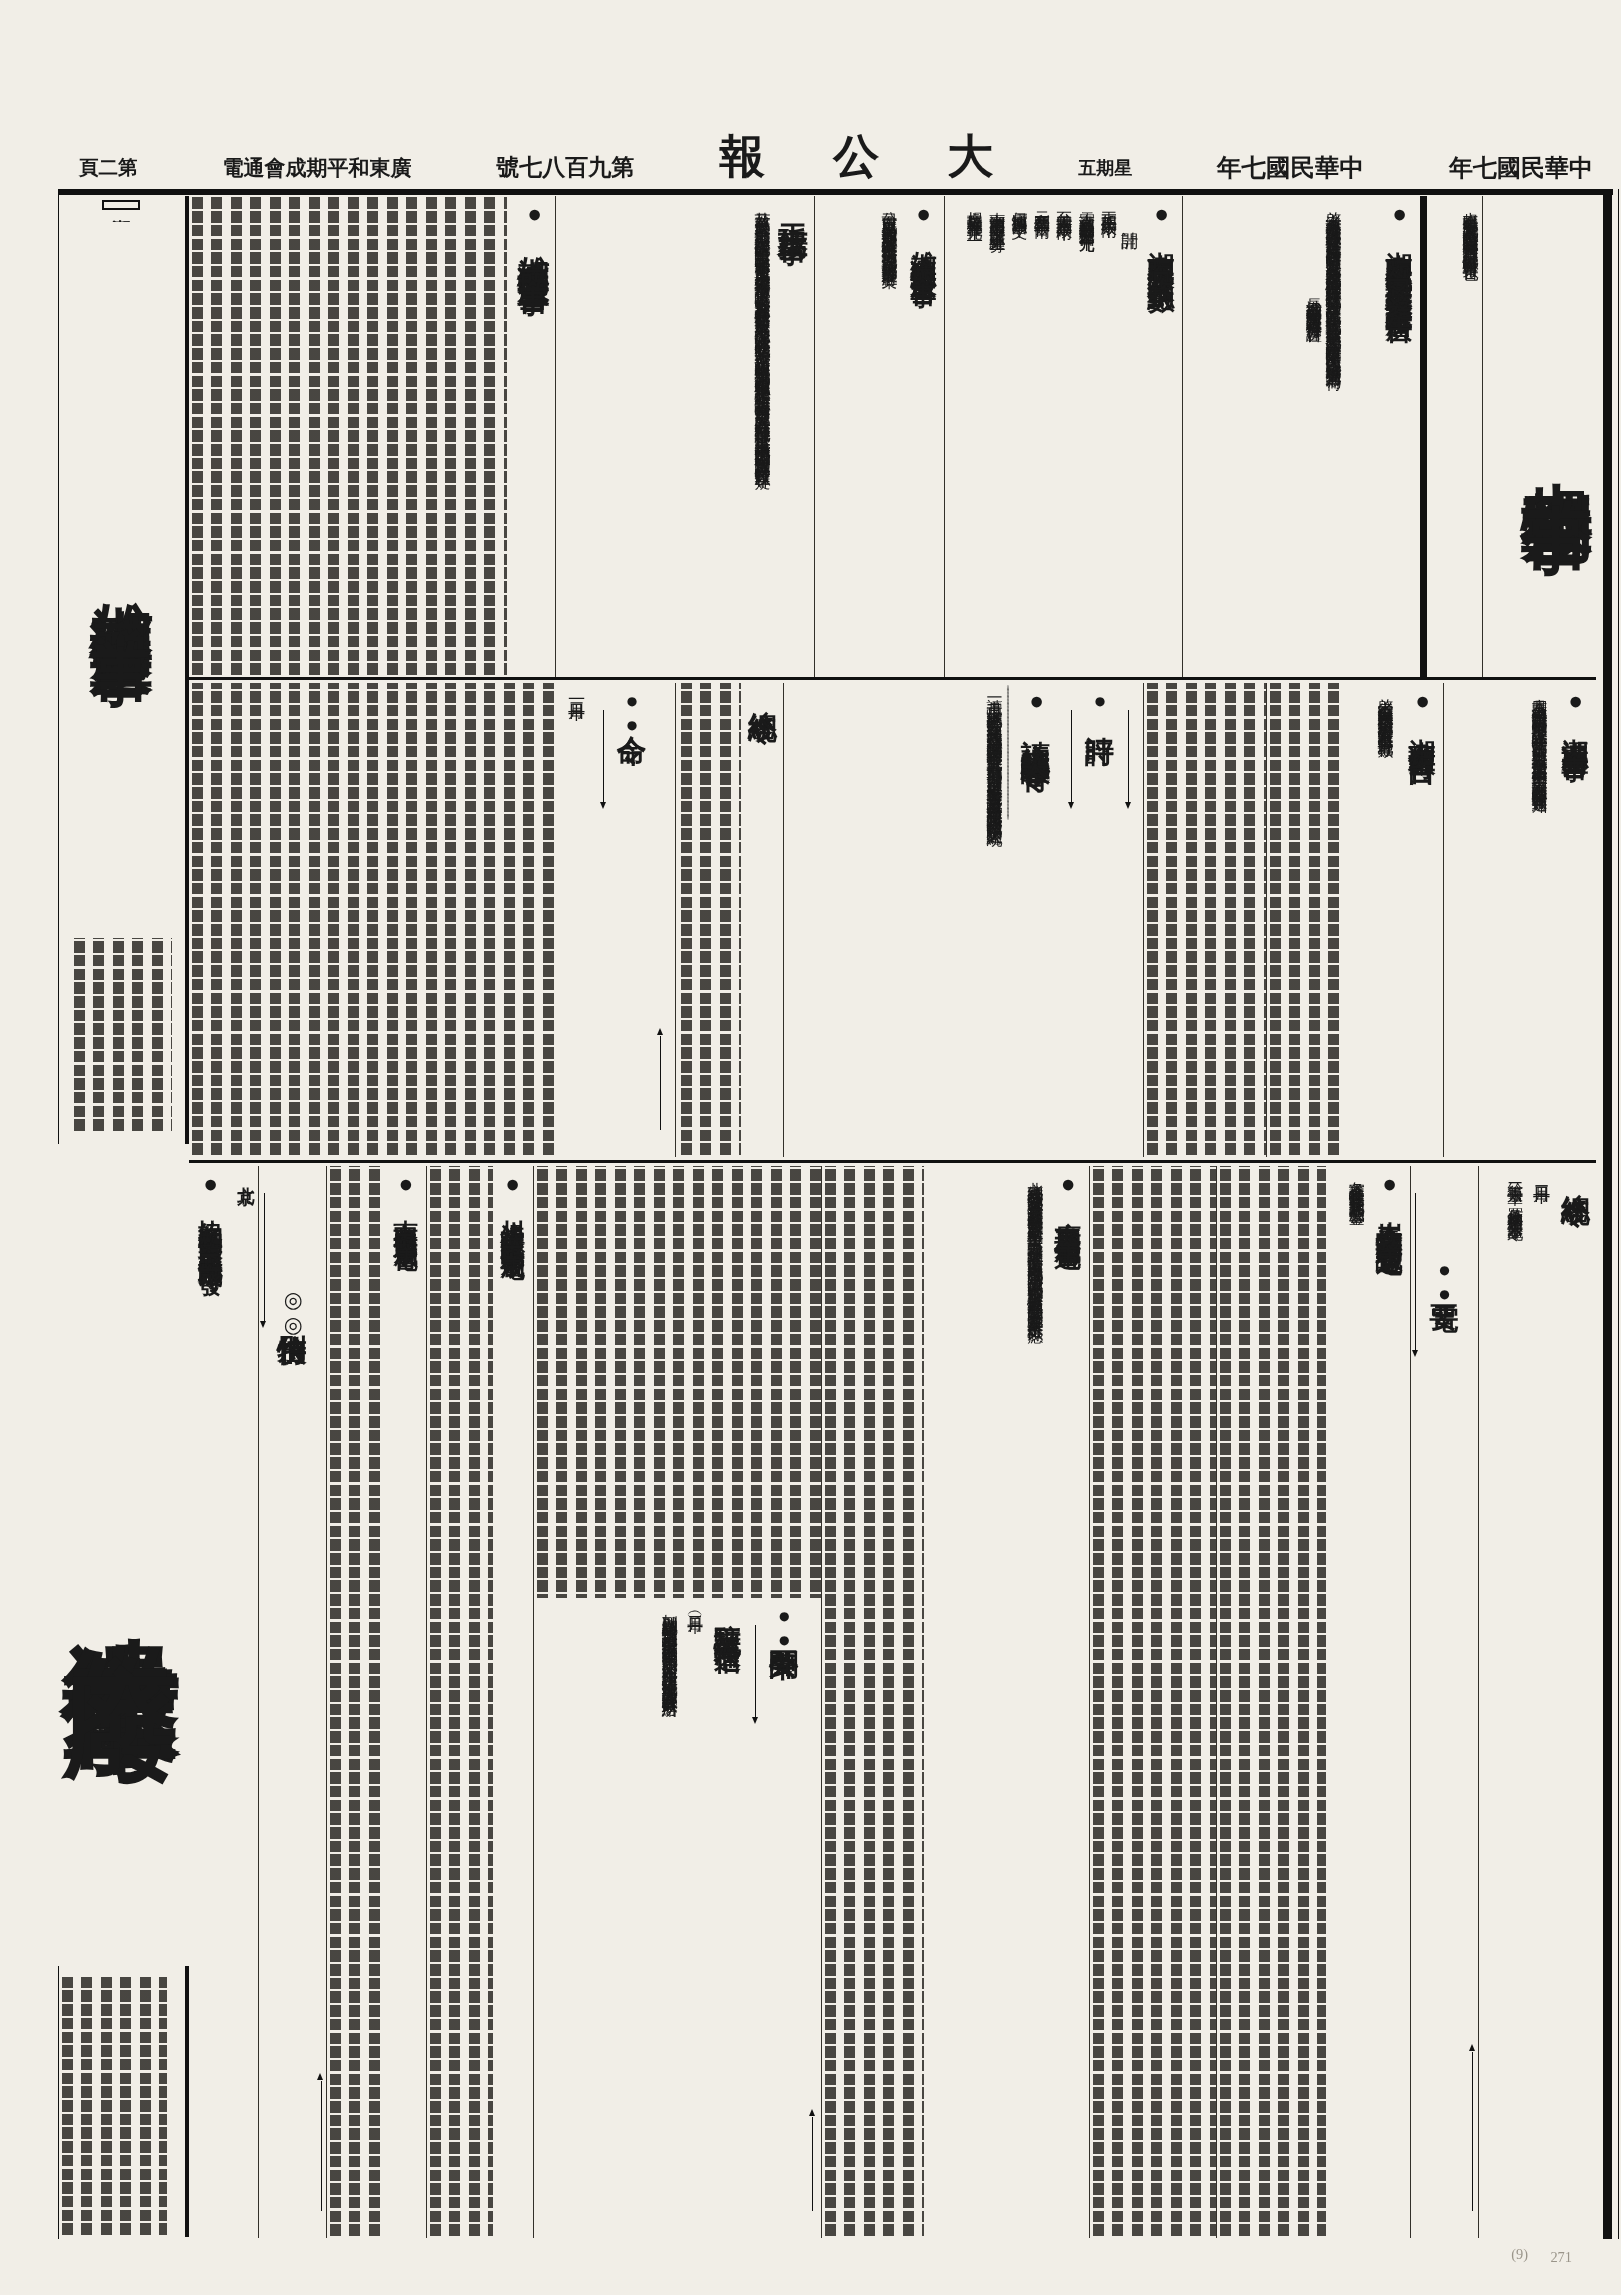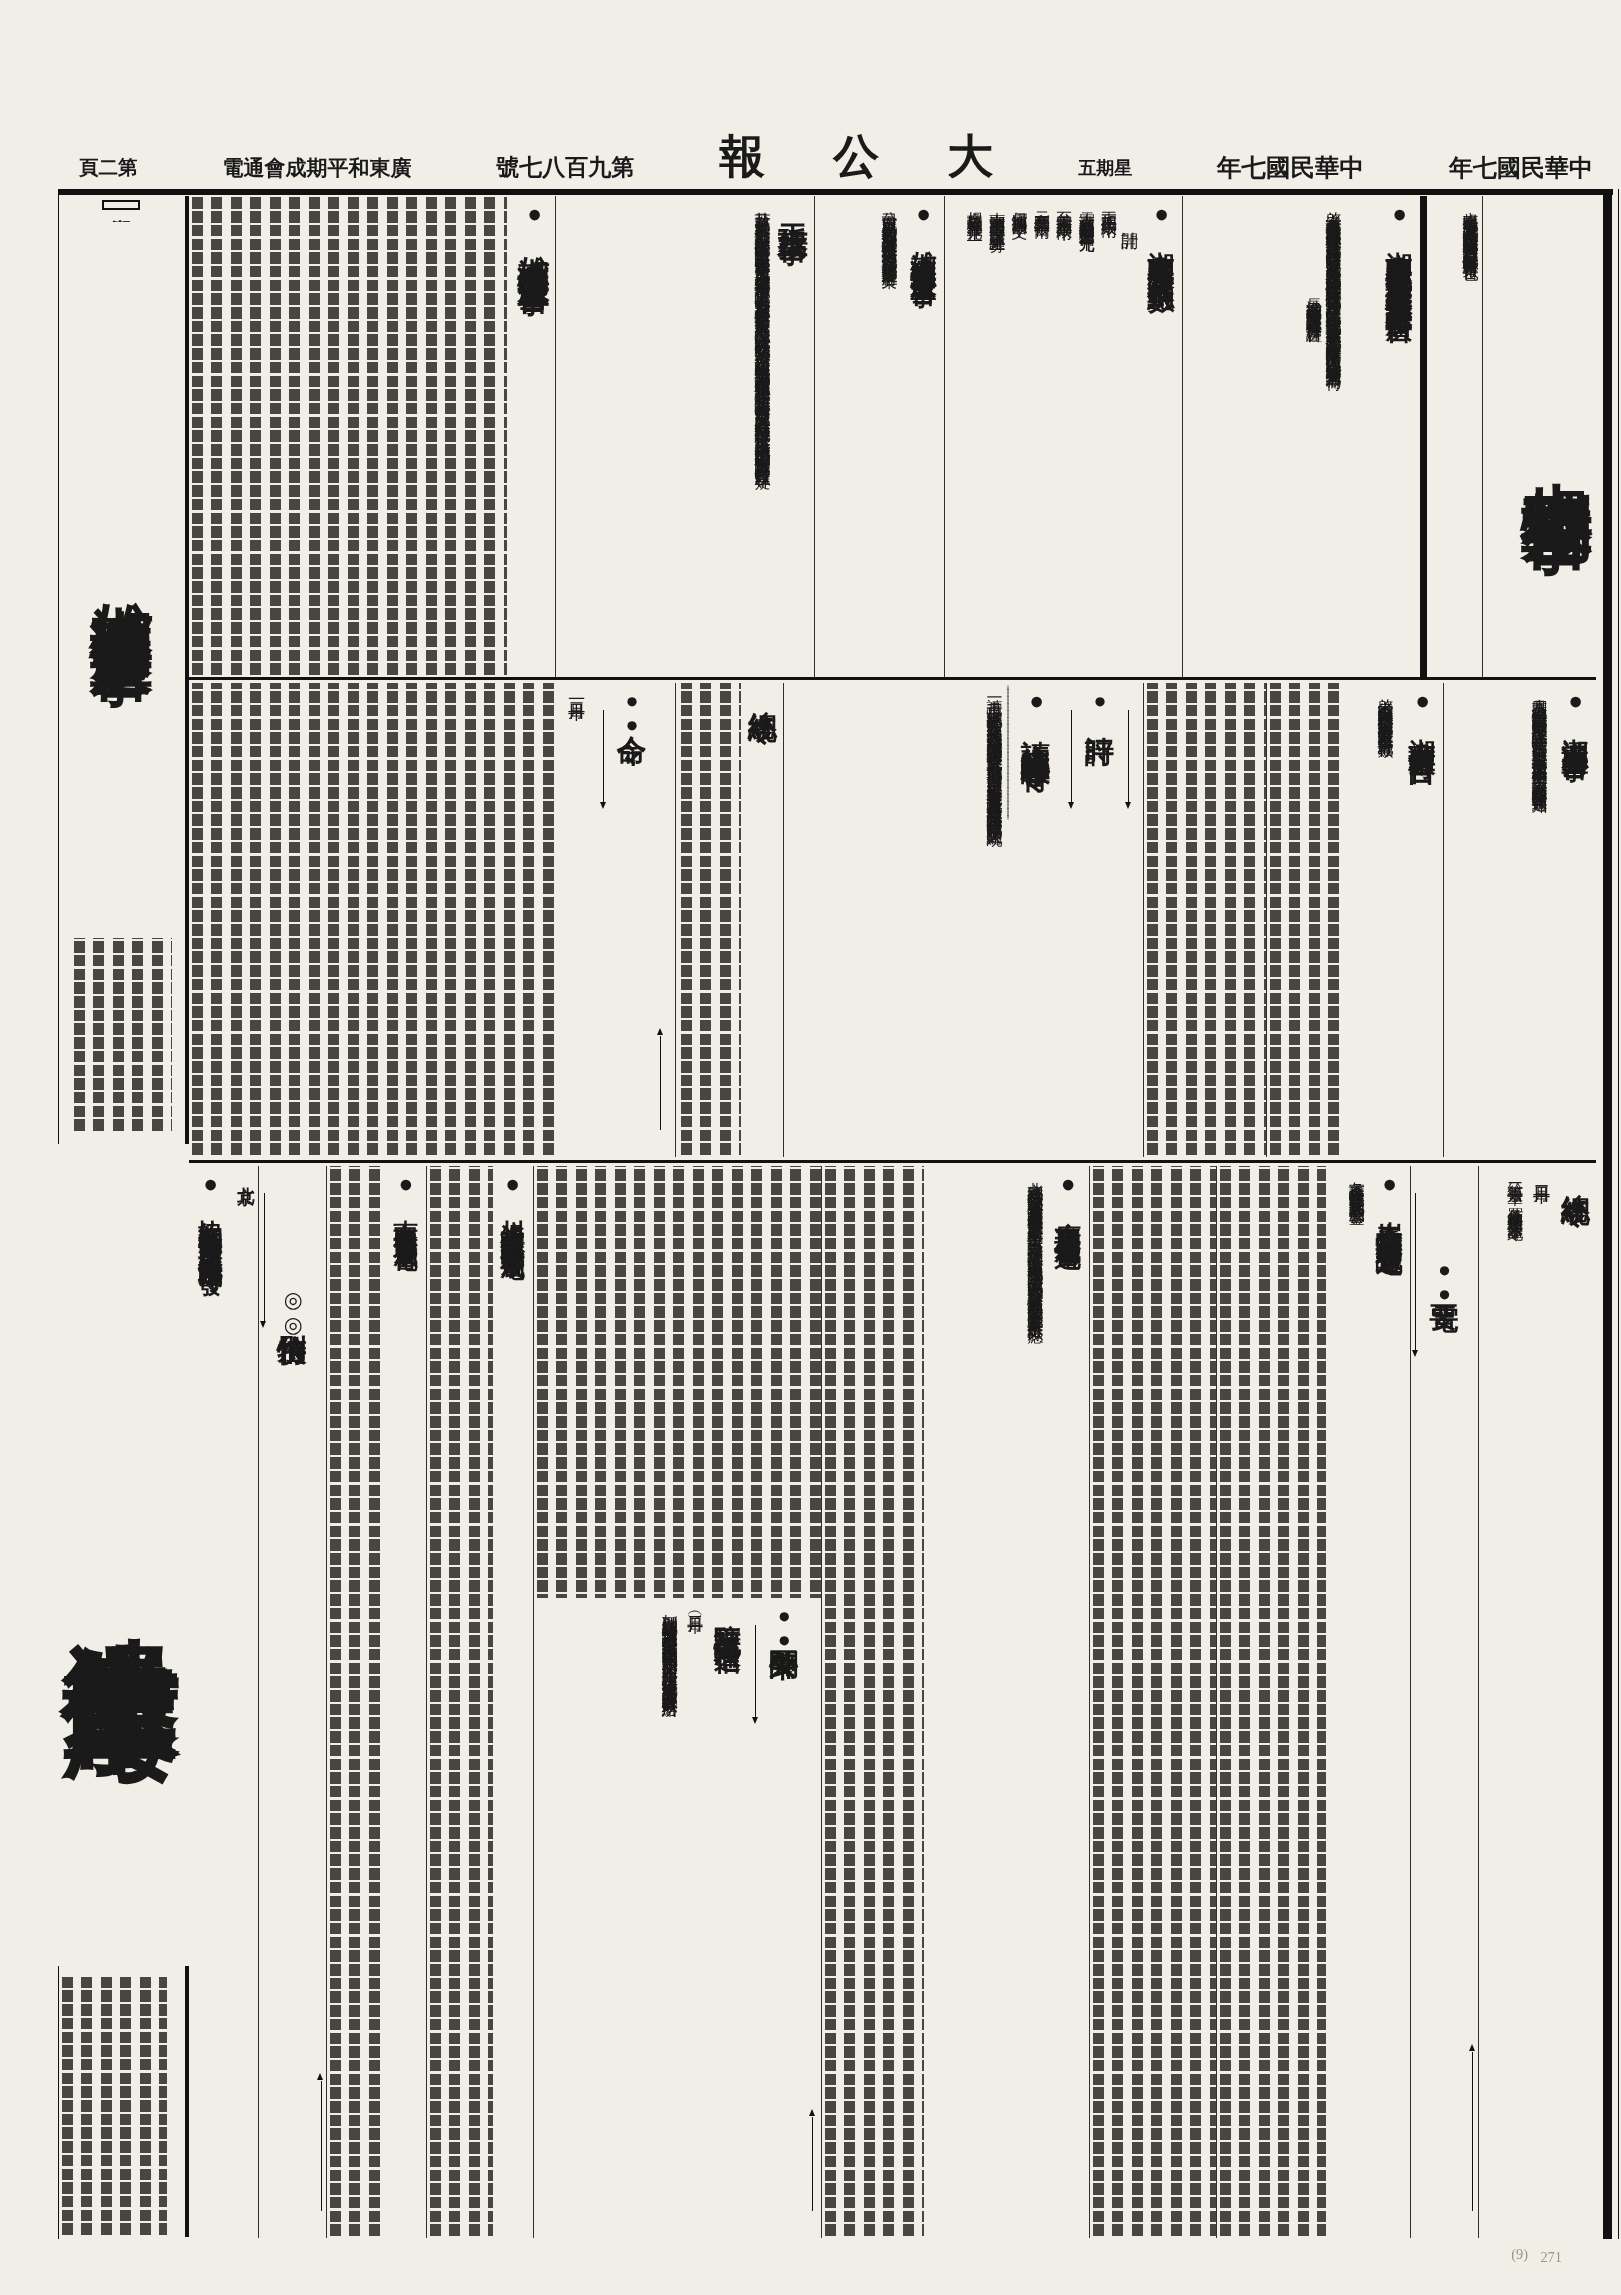--- a/index.html
+++ b/index.html
@@ -266,16 +266,16 @@
     <div class="art art-greek" style="flex:1;">
       <div class="datecol v" style="width:24.5px;font-weight:bold;">北京</div>
       <div class="hl v" style="width:42px;font-size:24.5px;">
         <span class="mk">●</span><span>協約各國勸告政府速息內爭云此時機即可發</span>
       </div>
     </div>
 
   </div>
 
   <div class="foot" style="right:94px;bottom:32px;">(9)</div>
-  <div class="foot" style="right:60px;bottom:29px;">271</div>
+  <div class="foot" style="right:50px;bottom:29px;">271</div>
 
 </div>
 
 
 </body></html>

